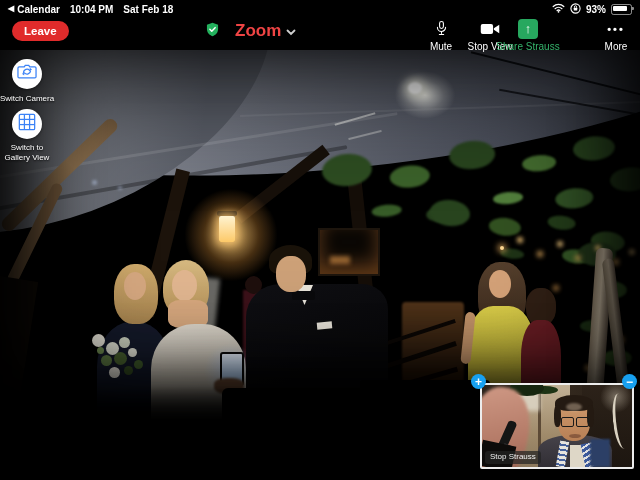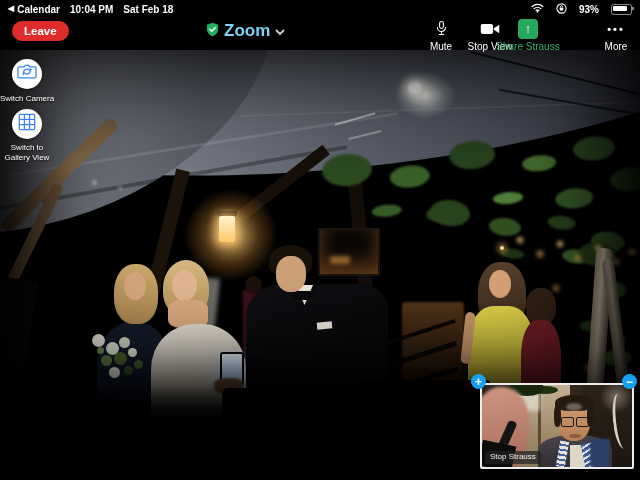--- a/index.html
+++ b/index.html
@@ -5,31 +5,31 @@
   html,body{margin:0;padding:0;background:#000;}
   .screen{position:relative;width:640px;height:480px;background:#000;overflow:hidden;
           font-family:"Liberation Sans",sans-serif;-webkit-font-smoothing:antialiased;}
 
   
   .statusbar{position:absolute;left:0;top:0;width:640px;height:18px;z-index:30;
              display:flex;justify-content:space-between;align-items:center;padding:0 8px;box-sizing:border-box;}
   .st-left{display:flex;align-items:center;gap:10px;color:#fff;font-size:10px;font-weight:700;}
   .st-back{display:flex;align-items:center;gap:3px;cursor:pointer;}
   .st-back .tri{font-size:8px;line-height:10px;}
-  .st-right{display:flex;align-items:center;gap:12px;color:#fff;font-size:10px;font-weight:700;}
+  .st-right{display:flex;align-items:center;gap:5px;color:#fff;font-size:10px;font-weight:700;}
   .battery{width:19px;height:9px;border:1px solid rgba(255,255,255,.55);border-radius:2.5px;position:relative;}
   .battery .fill{position:absolute;left:1px;top:1px;height:5px;width:14px;background:#fff;border-radius:1px;}
   .battery .tip{position:absolute;right:-3px;top:2px;width:2px;height:3px;background:rgba(255,255,255,.55);border-radius:0 1px 1px 0;}
 
   
   .topbar{position:absolute;left:0;top:18px;width:640px;height:32px;z-index:30;}
   .leave-btn{position:absolute;left:12px;top:3px;height:20px;padding:0 12px;background:#e02b2b;color:#fff;
              border:none;border-radius:10px;font-size:11.5px;font-weight:700;font-family:inherit;display:flex;align-items:center;}
   .title{position:absolute;left:206px;top:1px;height:24px;display:flex;align-items:center;gap:5px;cursor:pointer;}
-  .title .name{color:#7dd3fc;font-size:17px;font-weight:700;}
+  .title .name{color:#ef4444;font-size:17px;font-weight:700;margin-left:11px;}
   .ctrl{position:absolute;top:1px;width:74px;transform:translateX(-50%);display:flex;flex-direction:column;
         align-items:center;gap:2px;cursor:pointer;}
   .ctrl .lab{font-size:10px;color:#fff;white-space:nowrap;}
   .ctrl .icon-box{height:20px;display:flex;align-items:center;justify-content:center;}
   .share-box{width:20px;height:20px;background:#27a85f;border-radius:4px;display:flex;align-items:center;justify-content:center;
              color:#fff;font-size:13px;font-weight:700;line-height:20px;}
   .share-lab{color:#35b36b !important;}
   .dots{color:#fff;font-size:11px;font-weight:700;letter-spacing:2px;line-height:20px;}
 
   

